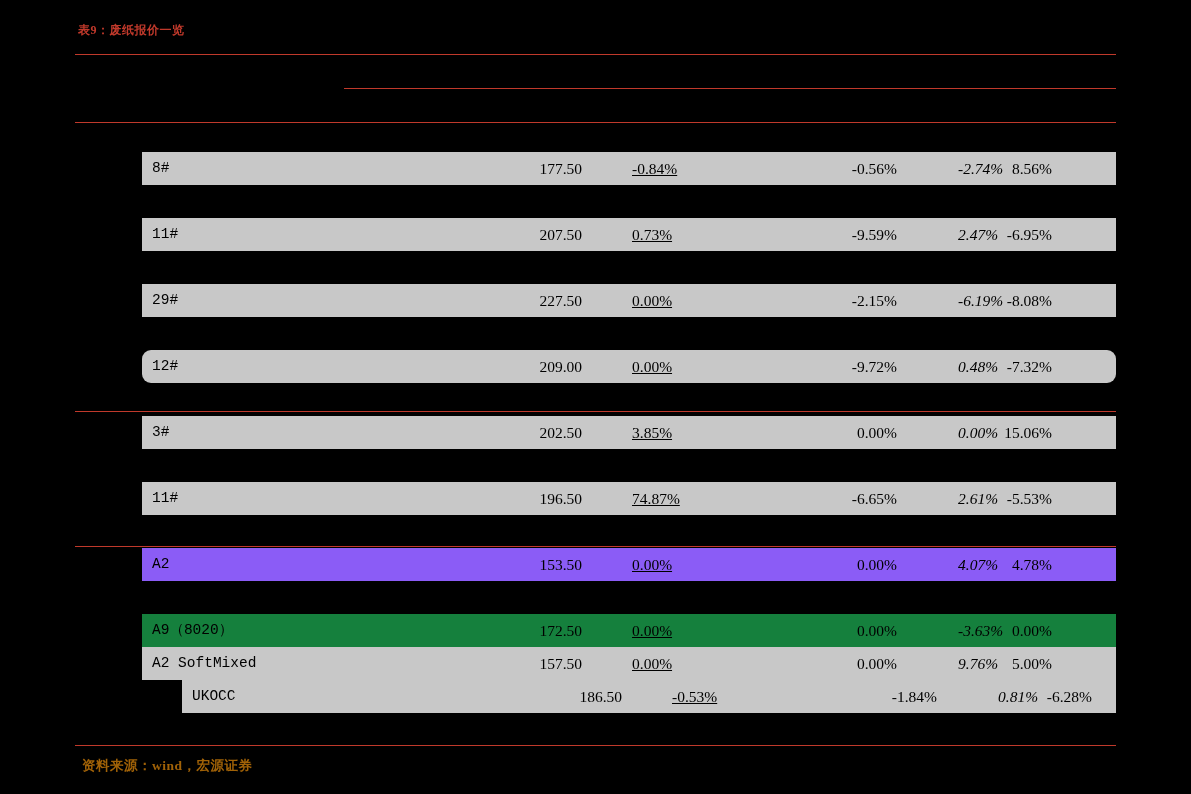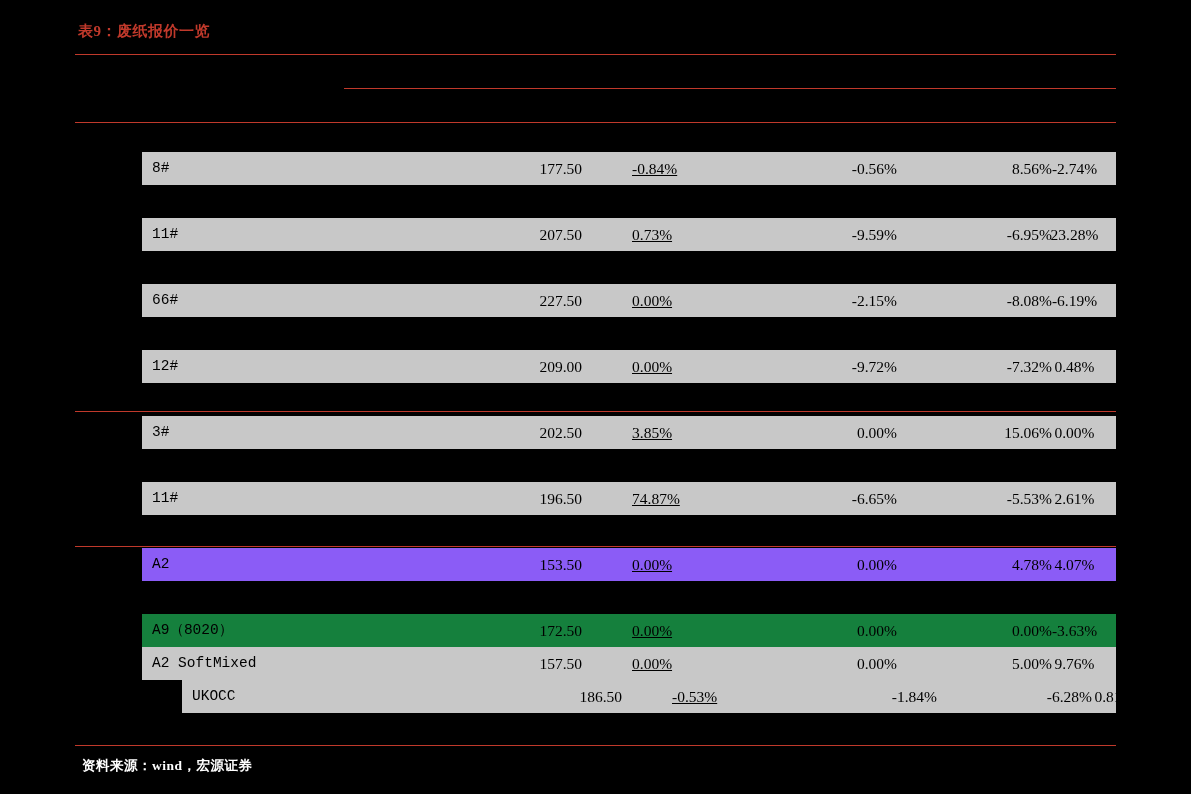--- a/index.html
+++ b/index.html
@@ -20,21 +20,21 @@
     background: #000000;
   }
 
   
   .table-title {
     position: absolute;
     left: 78px;
     top: 22px;
     font-family: "Liberation Serif", serif;
     font-weight: bold;
-    font-size: 15px;
+    font-size: 12px;
     color: #C0392B;
     letter-spacing: 0.5px;
     white-space: nowrap;
   }
 
   
   .rule {
     position: absolute;
     background: #C0392B;
     height: 1px;
@@ -69,31 +69,31 @@
     line-height: 33px;
     font-size: 15.5px;
     color: #000000;
     white-space: nowrap;
   }
   .cell.name  { left: 10px;  text-align: left; font-family: "Liberation Mono", monospace; font-size: 14.5px; }
   .cell.c1    { left: 330px; width: 110px; text-align: right; }
   .cell.c2    { left: 490px; width: 110px; text-align: left; text-decoration: underline; }
   .cell.c3    { left: 645px; width: 110px; text-align: right; }
   .cell.c4    { left: 800px; width: 110px; text-align: right; }
-  .cell.c5b   { left: 880px; width: 105px; text-align: center; }
+  .cell.c5b   { left: 816px; width: 105px; text-align: left; font-style: italic; }
 
   
   .source {
     position: absolute;
     left: 82px;
     top: 757px;
     font-family: "Liberation Serif", serif;
     font-weight: bold;
     font-size: 13.5px;
-    color: #ffffff;
+    color: #a16207;
     letter-spacing: 0.5px;
     white-space: nowrap;
   }
 </style>
 </head>
 <body>
 
 <div class="page">
 
   <div class="table-title">表9：废纸报价一览</div>
@@ -113,31 +113,31 @@
         <div class="cell c3">-0.56%</div>
         <div class="cell c4">8.56%</div>
         <div class="cell c5b">-2.74%</div>
       </div>
       <div class="data-row spacer-below" style="background: rgb(200, 200, 200);">
         <div class="cell name">11#</div>
         <div class="cell c1">207.50</div>
         <div class="cell c2">0.73%</div>
         <div class="cell c3">-9.59%</div>
         <div class="cell c4">-6.95%</div>
-        <div class="cell c5b">23.28%</div>
+        <div class="cell c5b">2.47%</div>
       </div>
       <div class="data-row spacer-below" style="background: rgb(200, 200, 200);">
-        <div class="cell name">66#</div>
+        <div class="cell name">29#</div>
         <div class="cell c1">227.50</div>
         <div class="cell c2">0.00%</div>
         <div class="cell c3">-2.15%</div>
         <div class="cell c4">-8.08%</div>
         <div class="cell c5b">-6.19%</div>
       </div>
-      <div class="data-row spacer-below" style="background: rgb(200, 200, 200);">
+      <div class="data-row spacer-below" style="background: rgb(200, 200, 200); border-radius: 9px;">
         <div class="cell name">12#</div>
         <div class="cell c1">209.00</div>
         <div class="cell c2">0.00%</div>
         <div class="cell c3">-9.72%</div>
         <div class="cell c4">-7.32%</div>
         <div class="cell c5b">0.48%</div>
       </div>
       <div class="data-row spacer-below" style="background: rgb(200, 200, 200);">
         <div class="cell name">3#</div>
         <div class="cell c1">202.50</div>

